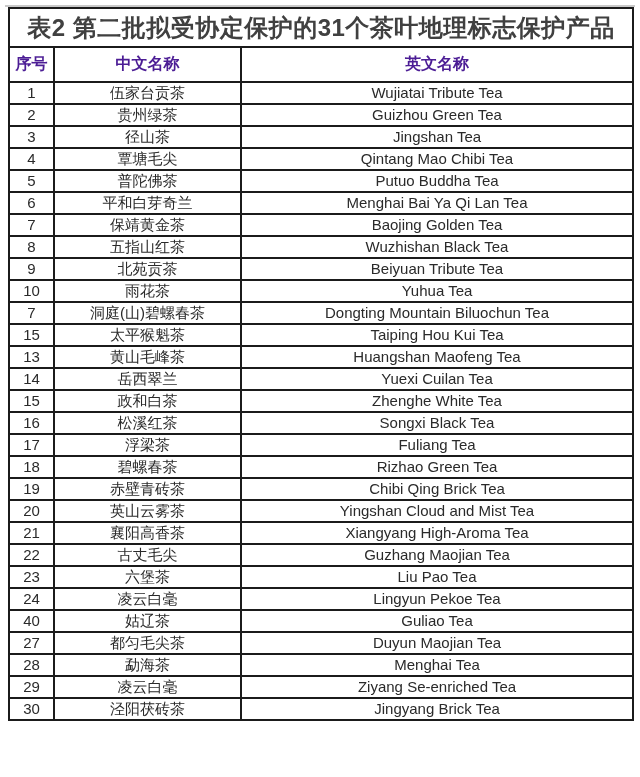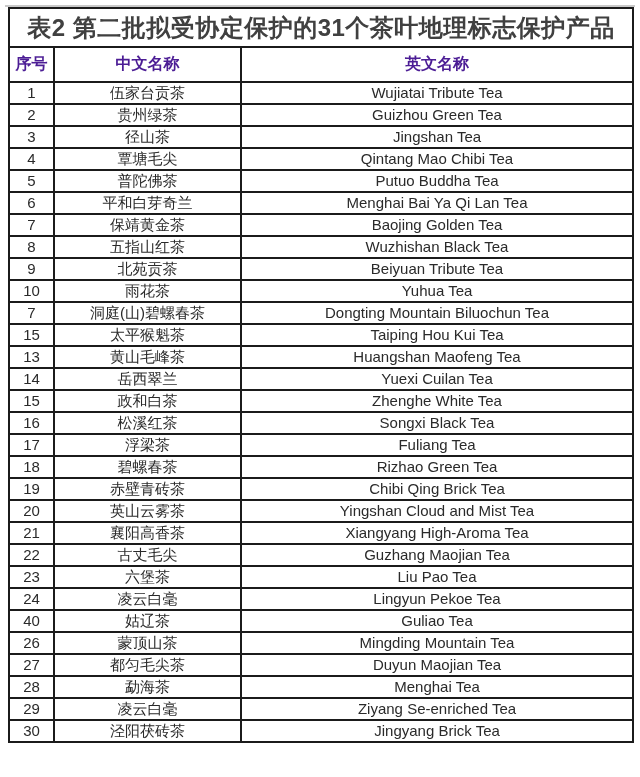--- a/index.html
+++ b/index.html
@@ -207,25 +207,20 @@
           <td class="cell-index">24</td>
           <td class="cell-cn">凌云白毫</td>
           <td class="cell-en">Lingyun Pekoe Tea</td>
         </tr>
         <tr>
           <td class="cell-index">40</td>
           <td class="cell-cn">姑辽茶</td>
           <td class="cell-en">Guliao Tea</td>
         </tr>
         <tr>
-          <td class="cell-index">26</td>
-          <td class="cell-cn">蒙顶山茶</td>
-          <td class="cell-en">Mingding Mountain Tea</td>
-        </tr>
-        <tr>
           <td class="cell-index">27</td>
           <td class="cell-cn">都匀毛尖茶</td>
           <td class="cell-en">Duyun Maojian Tea</td>
         </tr>
         <tr>
           <td class="cell-index">28</td>
           <td class="cell-cn">勐海茶</td>
           <td class="cell-en">Menghai Tea</td>
         </tr>
         <tr>

